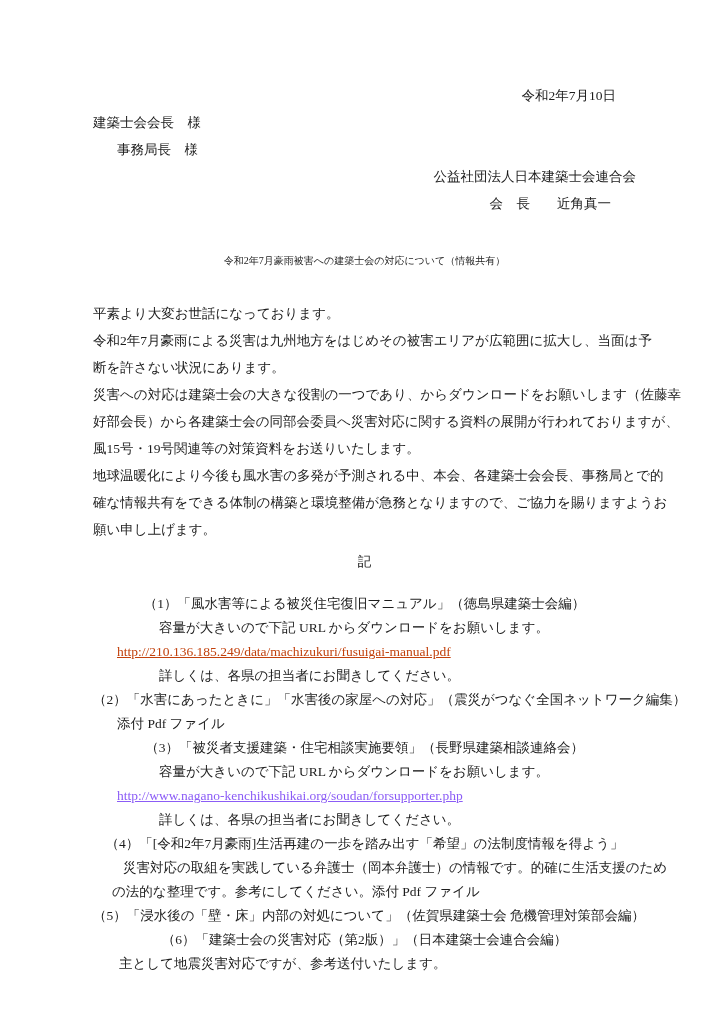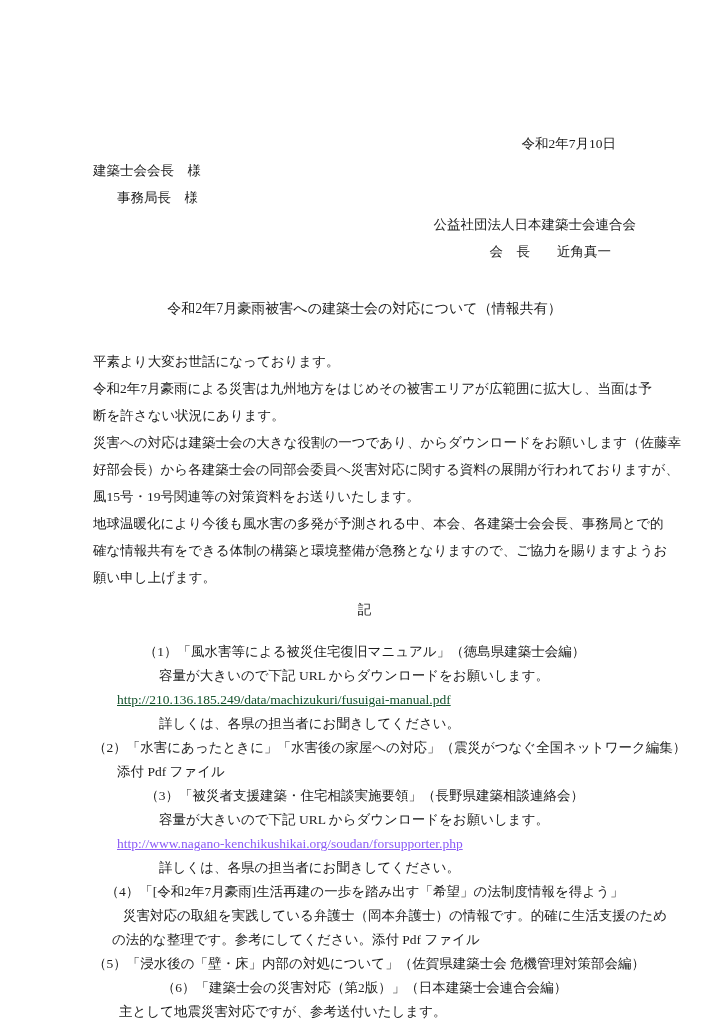--- a/index.html
+++ b/index.html
@@ -24,26 +24,26 @@
   .line {
     white-space: nowrap;
   }
   .hdr-line {
     line-height: 27px;
     height: 27px;
   }
   .right {
     text-align: right;
   }
-  .pr-20 { padding-right: 20px; margin-top: 48px; }
+  .pr-20 { padding-right: 20px; }
   .pr-25 { padding-right: 25px; }
   .indent-recipient { padding-left: 24px; }
   .doc-title {
     text-align: center;
-    font-size: 14px;
+    font-size: 10px;
     line-height: 27px;
     height: 27px;
     margin-top: 30px;
     margin-bottom: 26px;
   }
   .body-line {
     line-height: 27px;
     height: 27px;
   }
   .record-marker {
@@ -98,21 +98,21 @@
         <div class="line body-line">地球温暖化により今後も風水害の多発が予測される中、本会、各建築士会会長、事務局とで的</div>
         <div class="line body-line">確な情報共有をできる体制の構築と環境整備が急務となりますので、ご協力を賜りますようお</div>
         <div class="line body-line">願い申し上げます。</div>
       </div>
 
     <div class="record-marker line">記</div>
 
     <div>
         <div class="line list-line ind-item">（1）「風水害等による被災住宅復旧マニュアル」（徳島県建築士会編）</div>
         <div class="line list-line ind-note">容量が大きいので下記 URL からダウンロードをお願いします。</div>
-        <div class="line list-line ind-url"><a class="url" href="#" style="color: #14532d;">http://210.136.185.249/data/machizukuri/fusuigai-manual.pdf</a></div>
+        <div class="line list-line ind-url"><a class="url" href="#" style="color: #c2410c;">http://210.136.185.249/data/machizukuri/fusuigai-manual.pdf</a></div>
         <div class="line list-line ind-note">詳しくは、各県の担当者にお聞きしてください。</div>
         <div class="line list-line ind-item">（2）「水害にあったときに」「水害後の家屋への対応」（震災がつなぐ全国ネットワーク編集）</div>
         <div class="line list-line ind-attach">添付 Pdf ファイル</div>
         <div class="line list-line ind-item">（3）「被災者支援建築・住宅相談実施要領」（長野県建築相談連絡会）</div>
         <div class="line list-line ind-note">容量が大きいので下記 URL からダウンロードをお願いします。</div>
         <div class="line list-line ind-url"><a class="url" href="#" style="color: #8b5cf6;">http://www.nagano-kenchikushikai.org/soudan/forsupporter.php</a></div>
         <div class="line list-line ind-note">詳しくは、各県の担当者にお聞きしてください。</div>
         <div class="line list-line ind-item">（4）「[令和2年7月豪雨]生活再建の一歩を踏み出す「希望」の法制度情報を得よう」</div>
         <div class="line list-line ind-desc">災害対応の取組を実践している弁護士（岡本弁護士）の情報です。的確に生活支援のため</div>
         <div class="line list-line ind-desc2">の法的な整理です。参考にしてください。添付 Pdf ファイル</div>

